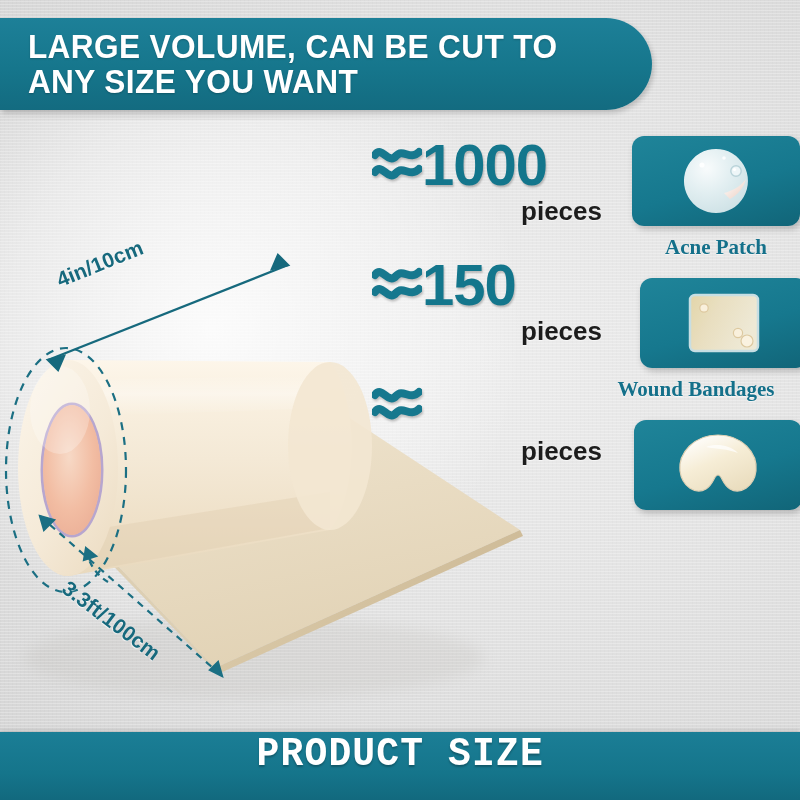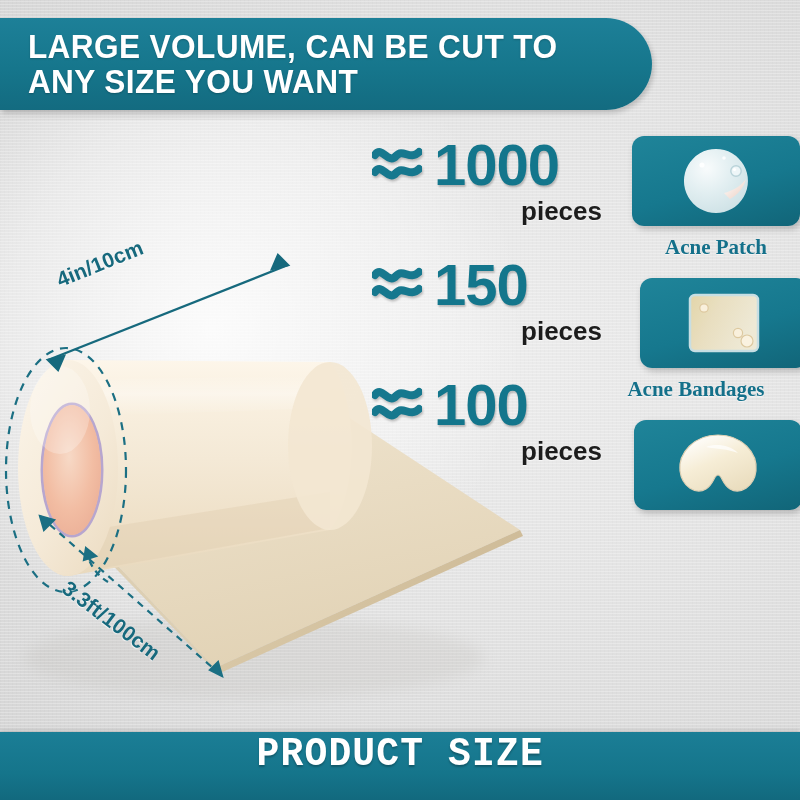--- a/index.html
+++ b/index.html
@@ -69,21 +69,21 @@
     font-size:21px;letter-spacing:.2px;
     text-shadow:0 1px 1px rgba(255,255,255,.75);
     white-space:nowrap;
   }
   .dim-top{left:62px;top:268px;transform:rotate(-22deg);transform-origin:left bottom;}
   .dim-bottom{left:72px;top:576px;transform:rotate(37deg);transform-origin:left top;}
 
   
   .qty-col{position:absolute;left:372px;top:132px;width:230px;}
   .qty-block{position:relative;height:120px;}
-  .qty-row{display:flex;align-items:center;gap:12px;height:66px;}
+  .qty-row{display:flex;align-items:center;height:66px;}
   .wave-icon{flex:0 0 auto;filter:drop-shadow(1px 2px 1px rgba(0,0,0,.22));}
   .qty-num{
     color:#13768c;font-weight:bold;font-size:58px;line-height:1;
     letter-spacing:-1px;
     text-shadow:1px 2px 2px rgba(0,0,0,.22);
   }
   .qty-unit{
     text-align:right;color:#1c1c1c;font-weight:bold;font-size:26px;
     margin-top:-2px;padding-left:58px;
     text-shadow:0 1px 1px rgba(255,255,255,.6);
@@ -243,21 +243,20 @@
     </div>
 
     <div class="qty-block">
       <div class="qty-row">
         <span class="wave-icon">
           <svg width="50" height="40" viewBox="0 0 50 40">
             <path d="M3,12 C10,2 16,22 24,13 C31,5 38,18 47,9" fill="none" stroke="#16788e" stroke-width="8" stroke-linecap="round"></path>
             <path d="M3,29 C10,19 16,39 24,30 C31,22 38,35 47,26" fill="none" stroke="#16788e" stroke-width="8" stroke-linecap="round"></path>
           </svg>
         </span>
-        <span class="qty-num">100</span>
       </div>
       <div class="qty-unit">pieces</div>
     </div>
 
   </div>
 
   <div class="card-col">
 
     <div class="card-block cb-acne">
       <div class="card-tile">
@@ -295,21 +294,21 @@
               <stop offset="45%" stop-color="#f2e4c4"></stop>
               <stop offset="100%" stop-color="#f7eed9"></stop>
             </linearGradient>
           </defs>
           <rect x="16" y="12" width="68" height="56" rx="5" fill="url(#woundG)" stroke="#cfe3e7" stroke-width="2.5" opacity=".96"></rect>
           <circle cx="30" cy="25" r="4.2" fill="#f9f0dc" stroke="#ddc9a0" stroke-width="1.2"></circle>
           <circle cx="64" cy="50" r="4.6" fill="#f9f0dc" stroke="#ddc9a0" stroke-width="1.2"></circle>
           <circle cx="73" cy="58" r="6" fill="#faf2e0" stroke="#ddc9a0" stroke-width="1.2"></circle>
         </svg>
       </div>
-      <div class="card-label">Acne Bandages</div>
+      <div class="card-label">Wound Bandages</div>
     </div>
 
     <div class="card-block cb-blister">
       <div class="card-tile">
         <svg width="104" height="76" viewBox="0 0 104 76">
           <defs>
             <linearGradient id="blisterG" x1="0.2" y1="0" x2="0.8" y2="1">
               <stop offset="0%" stop-color="#ffffff"></stop>
               <stop offset="45%" stop-color="#f6edd6"></stop>
               <stop offset="100%" stop-color="#e9dcbd"></stop>

